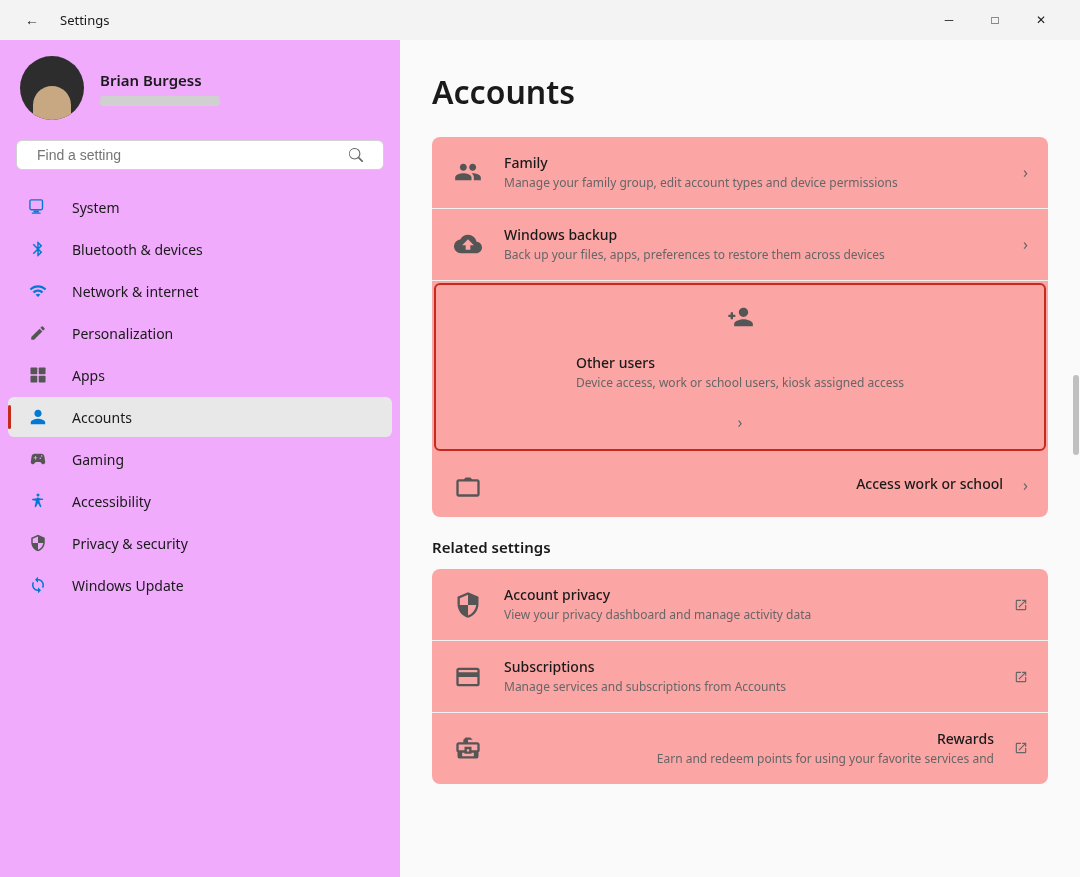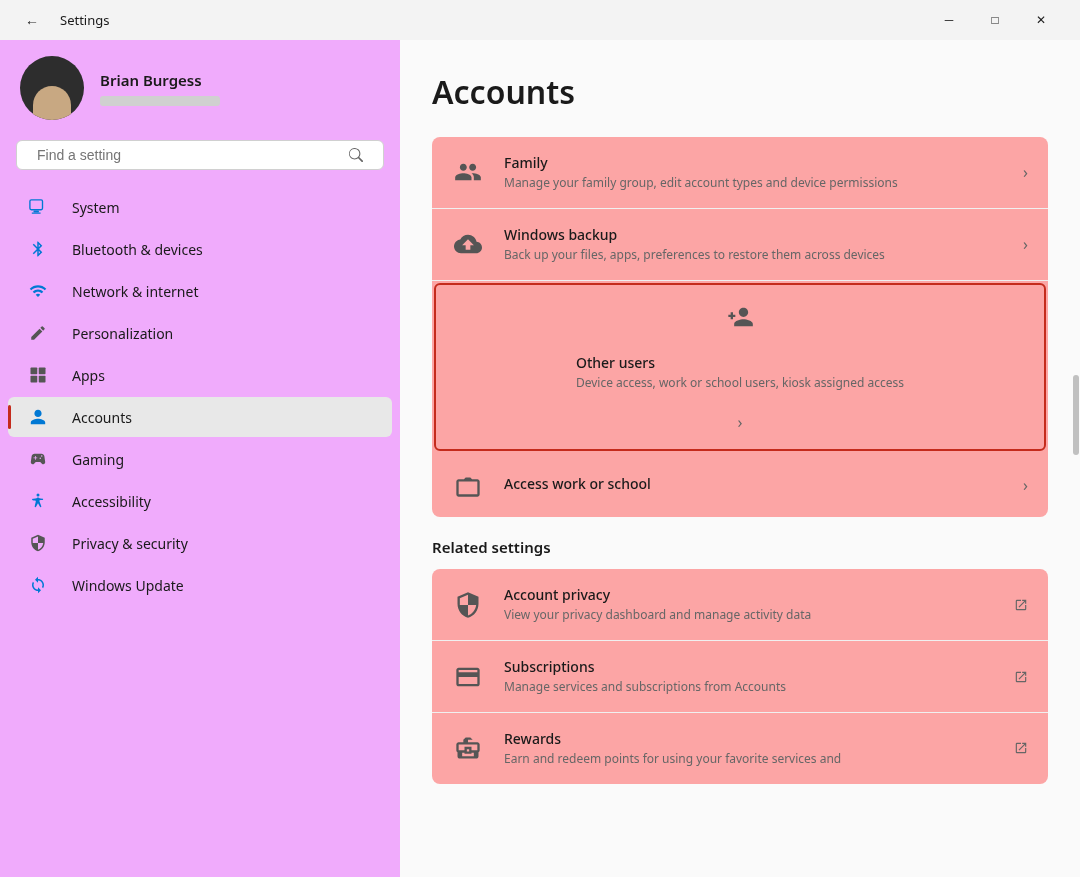--- a/index.html
+++ b/index.html
@@ -211,21 +211,21 @@
     }
     .settings-item {
       display: flex;
       align-items: center;
       padding: 16px 20px;
       gap: 20px;
       cursor: pointer;
       border-bottom: 1px solid #f0f0f0;
       position: relative;
     }
-    .settings-item:last-child { border-bottom: none; }
+    .settings-item:last-child { border-bottom: none; text-align: right; }
     .settings-item.highlighted {
       border: 2px solid #c42b1c;
       border-radius: 6px;
       margin: 2px;
       flex-direction: column;
     }
     .item-icon {
       width: 32px;
       height: 32px;
       display: flex;

